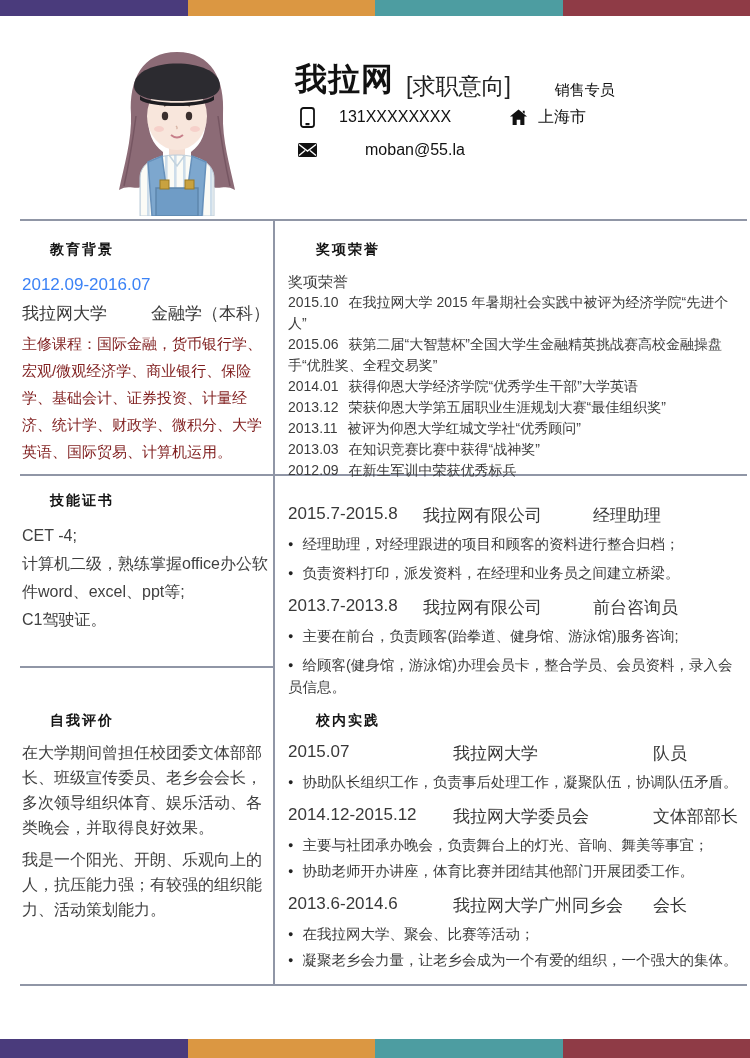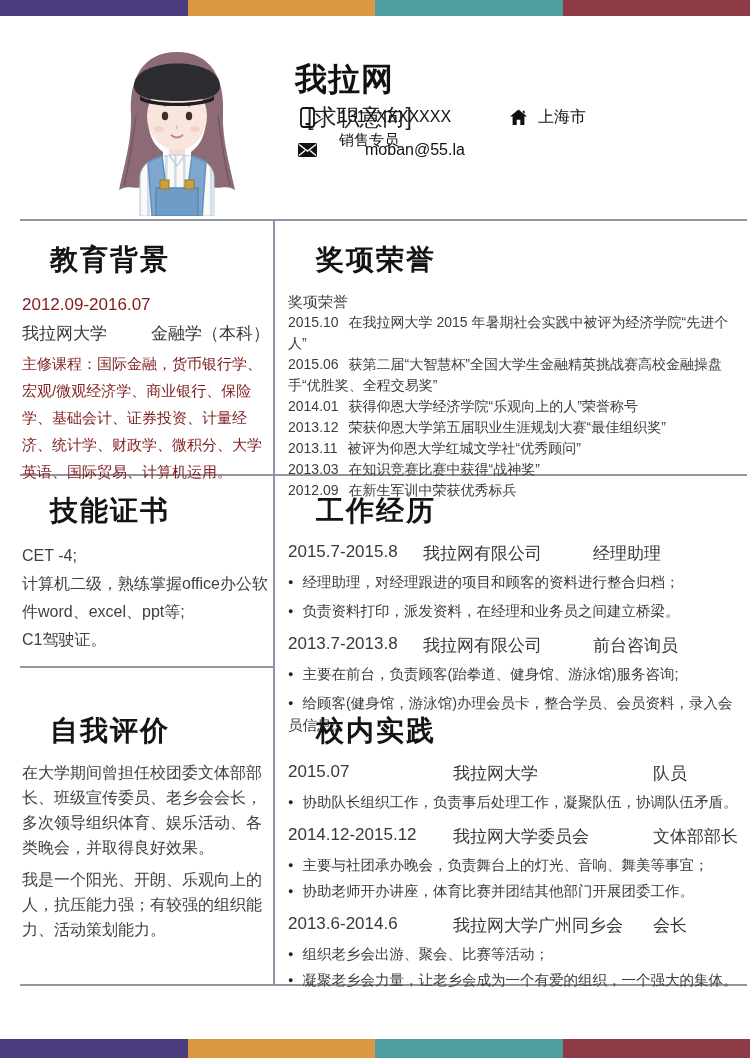--- a/index.html
+++ b/index.html
@@ -7,21 +7,21 @@
   .page { position:relative; width:750px; height:1058px; background:#ffffff; overflow:hidden; margin:0 auto; }
 
   
   .bar { position:absolute; left:0; width:750px; display:flex; }
   .bar-top { top:0; height:16px; }
   .bar-bottom { bottom:0; height:19px; }
   .bar-seg { width:187.5px; height:100%; }
 
   
   .photo-wrap { position:absolute; left:102px; top:36px; width:150px; height:180px; }
-  .name-row { position:absolute; left:295px; top:58px; display:flex; align-items:flex-start;flex-direction:column; }
+  .name-row { position:absolute; left:295px; top:58px; display:flex; align-items:flex-end; }
   .name { font-size:32px; font-weight:bold; color:#111; letter-spacing:1px; }
   .intent { font-size:23px; color:#222; margin-left:12px; font-weight:400; }
   .jobtitle { font-size:15px; color:#111; margin-left:44px; position:relative; top:-2px; }
   .contact-row { position:absolute; display:flex; align-items:center; font-size:16px; color:#111; }
   .c-phone { left:297px; top:107px; }
   .c-home  { left:508px; top:107px; }
   .c-mail  { left:297px; top:140px; }
   .cicon { display:inline-flex; width:20px; height:20px; margin-right:22px; align-items:center; justify-content:center; }
   .c-home .cicon { margin-right:10px; }
 
@@ -29,24 +29,24 @@
   .rule { position:absolute; background:#9096a6; }
   .rule-h { height:2px; left:20px; width:727px; }
   .r1 { top:219px; } .r2 { top:474px; } .r4 { top:984px; }
   .r3 { top:666px; width:253px; }
   .rule-v { width:2px; left:273px; top:219px; height:767px; }
 
   
   .sec { position:absolute; }
   .col-l { left:22px; width:248px; }
   .col-r { left:288px; width:452px; }
-  .sec-title { font-size:28px; font-weight:bold; color:#141414; padding-left:28px; letter-spacing:2px; }
-
-  
-  .edu-period { margin-top:16px; font-size:17px; color:#7f1d1d; }
+  .sec-title { font-size:14px; font-weight:bold; color:#141414; padding-left:28px; letter-spacing:2px; }
+
+  
+  .edu-period { margin-top:16px; font-size:17px; color:#3b82f6; }
   .edu-school-row { display:flex; justify-content:space-between; margin-top:7px; font-size:17px; color:#3a3a3a; }
   .edu-courses { margin-top:5px; font-size:15px; line-height:27px; color:#7f1d1d; }
 
   
   .skill-lines { margin-top:12px; font-size:16px; line-height:28px; color:#3f3f3f; }
 
   
   .eval-p { margin-top:10px; font-size:16px; line-height:25px; color:#3f3f3f; }
   .eval-p + .eval-p { margin-top:7px; }
 
@@ -177,29 +177,28 @@
     <div class="sec-title">自我评价</div>
     <p class="eval-p">在大学期间曾担任校团委文体部部长、班级宣传委员、老乡会会长，多次领导组织体育、娱乐活动、各类晚会，并取得良好效果。</p>
     <p class="eval-p">我是一个阳光、开朗、乐观向上的人，抗压能力强；有较强的组织能力、活动策划能力。</p>
   </div>
 
   <div class="sec col-r" style="top:241px">
     <div class="sec-title">奖项荣誉</div>
     <div class="awards-sub">奖项荣誉</div>
     <div class="award-item"><span class="ad">2015.10</span><span>在我拉网大学 2015 年暑期社会实践中被评为经济学院“先进个人”</span></div>
     <div class="award-item"><span class="ad">2015.06</span><span>获第二届“大智慧杯”全国大学生金融精英挑战赛高校金融操盘手“优胜奖、全程交易奖”</span></div>
-    <div class="award-item"><span class="ad">2014.01</span><span>获得仰恩大学经济学院“乐观向上的人”荣誉称号</span></div>
+    <div class="award-item"><span class="ad">2014.01</span><span>获得仰恩大学经济学院“优秀学生干部”大学英语</span></div>
     <div class="award-item"><span class="ad">2013.12</span><span>荣获仰恩大学第五届职业生涯规划大赛“最佳组织奖”</span></div>
     <div class="award-item"><span class="ad">2013.11</span><span>被评为仰恩大学红城文学社“优秀顾问”</span></div>
     <div class="award-item"><span class="ad">2013.03</span><span>在知识竞赛比赛中获得“战神奖”</span></div>
     <div class="award-item"><span class="ad">2012.09</span><span>在新生军训中荣获优秀标兵</span></div>
   </div>
 
   <div class="sec col-r" style="top:492px">
-    <div class="sec-title">工作经历</div>
 
     <div class="job-head">
       <span class="jp">2015.7-2015.8</span>
       <span class="jc">我拉网有限公司</span>
       <span class="jr">经理助理</span>
     </div>
     <div class="bullet-line"><span class="dot">●</span><span>经理助理，对经理跟进的项目和顾客的资料进行整合归档；</span></div>
     <div class="bullet-line"><span class="dot">●</span><span>负责资料打印，派发资料，在经理和业务员之间建立桥梁。</span></div>
 
     <div class="job-head">
@@ -227,21 +226,21 @@
       <span class="jr">文体部部长</span>
     </div>
     <div class="bullet-line"><span class="dot">●</span><span>主要与社团承办晚会，负责舞台上的灯光、音响、舞美等事宜；</span></div>
     <div class="bullet-line"><span class="dot">●</span><span>协助老师开办讲座，体育比赛并团结其他部门开展团委工作。</span></div>
 
     <div class="job-head">
       <span class="jp">2013.6-2014.6</span>
       <span class="jc">我拉网大学广州同乡会</span>
       <span class="jr">会长</span>
     </div>
-    <div class="bullet-line"><span class="dot">●</span><span>组织老乡会出游、聚会、比赛等活动；</span></div>
+    <div class="bullet-line"><span class="dot">●</span><span>在我拉网大学、聚会、比赛等活动；</span></div>
     <div class="bullet-line"><span class="dot">●</span><span>凝聚老乡会力量，让老乡会成为一个有爱的组织，一个强大的集体。</span></div>
   </div>
 
   <div class="bar bar-bottom">
     <div class="bar-seg" style="background-color: rgb(74, 59, 124);"></div>
     <div class="bar-seg" style="background-color: rgb(219, 151, 66);"></div>
     <div class="bar-seg" style="background-color: rgb(77, 157, 161);"></div>
     <div class="bar-seg" style="background-color: rgb(143, 59, 70);"></div>
   </div>
 

